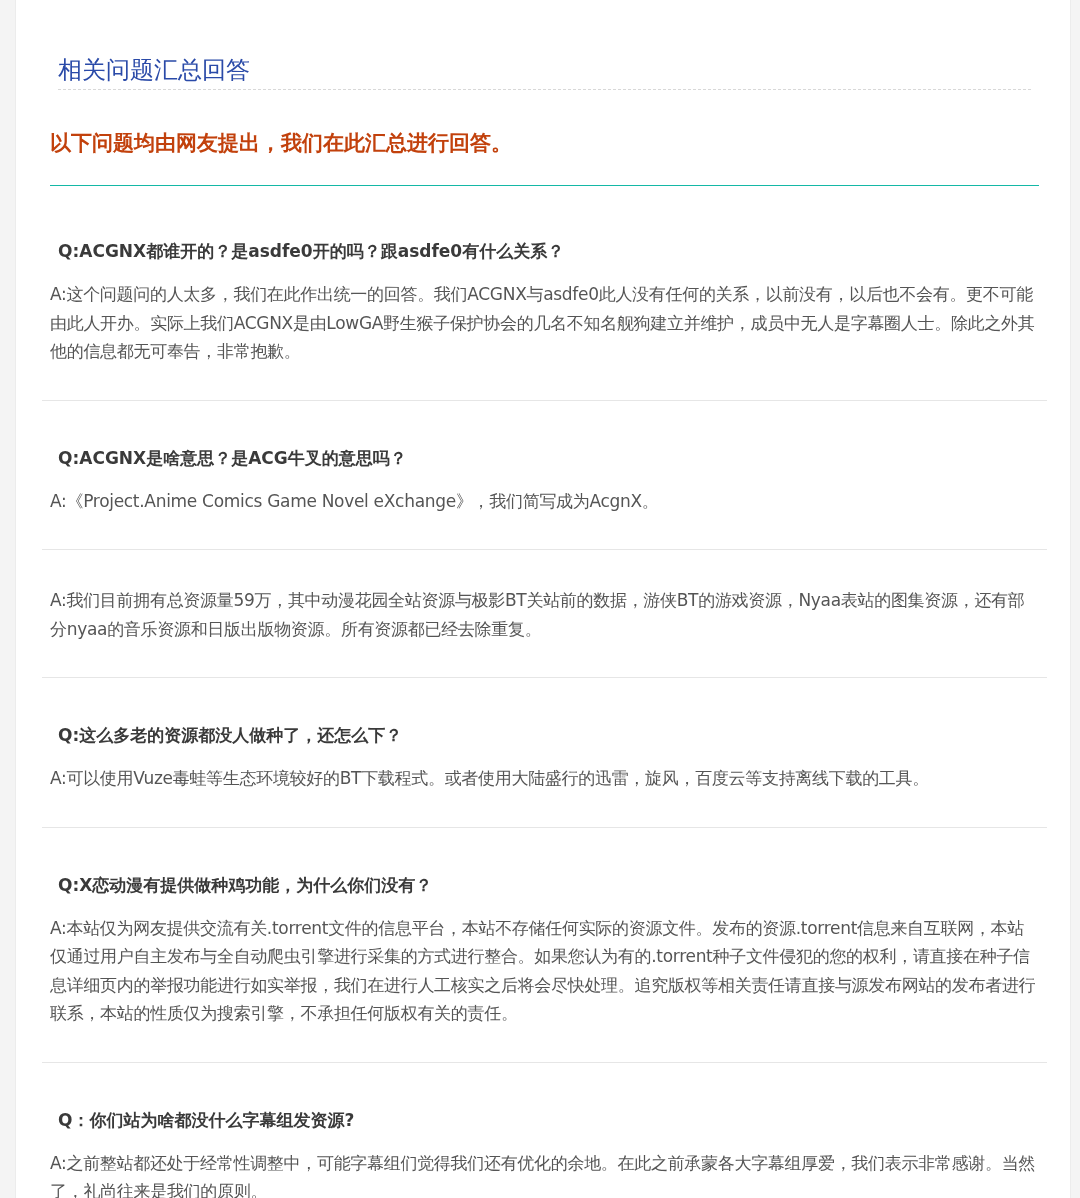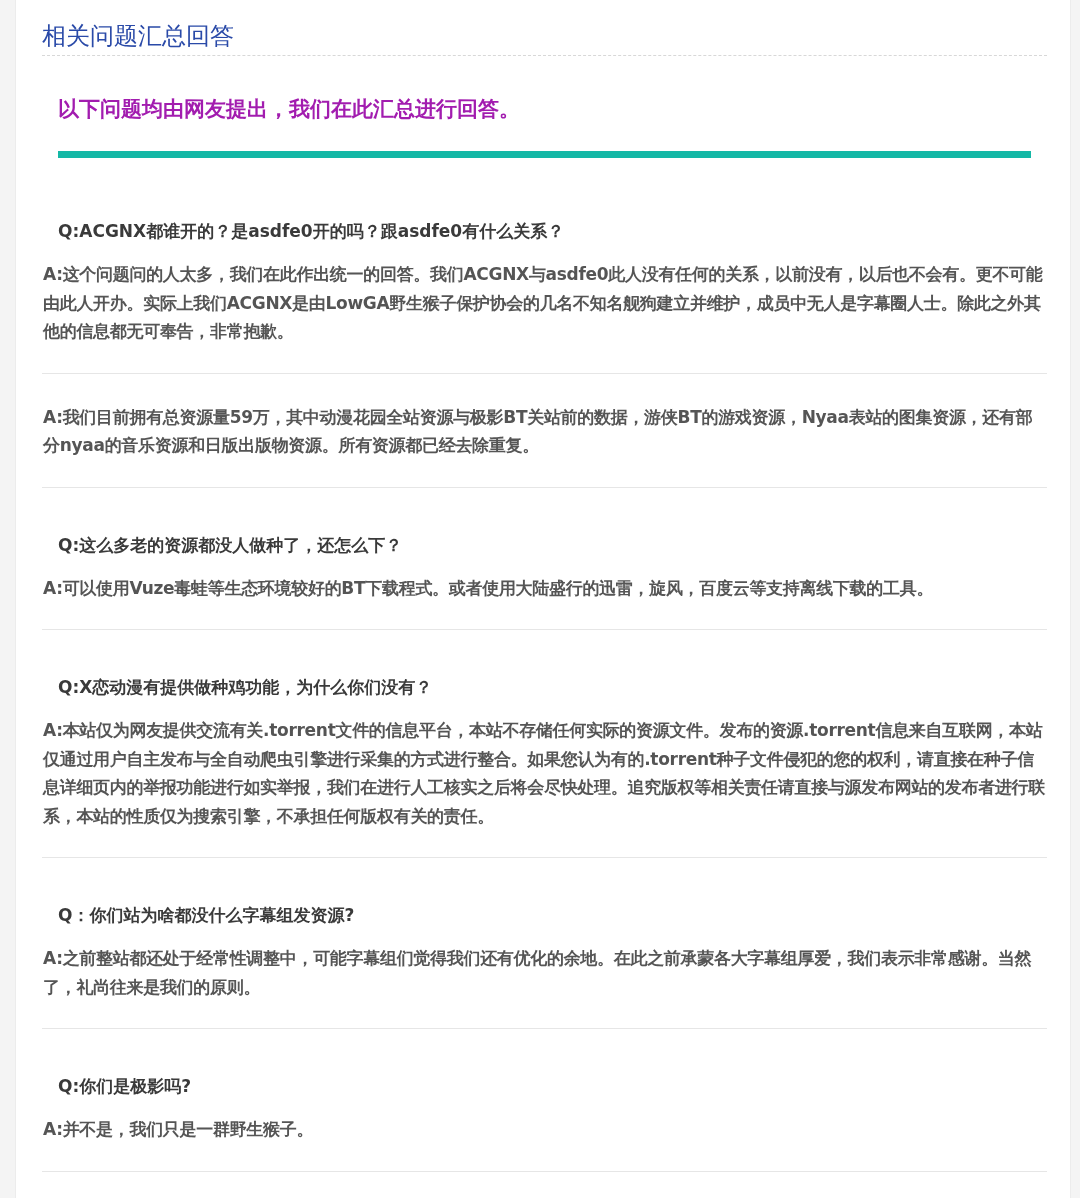--- a/index.html
+++ b/index.html
@@ -25,73 +25,76 @@
       border-right: 1px solid #ececec;
       box-sizing: border-box;
     }
     .inner {
       position: absolute;
       left: 26px;
       top: 0;
       width: 1005px;
     }
     .section-title {
-      margin: 0;
-      padding-top: 20px;
+      margin: 16px;
+      padding-top: 38px;
       height: 35px;
       font-size: 24px;
       font-weight: normal;
       color: #2a4aa8;
       line-height: 32px;
       border-bottom: 1px dashed #d8d8d8;
     }
     .intro {
-      margin: 16px;
+      margin: 8px;
       padding-top: 22px;
       height: 57px;
       font-size: 21px;
       font-weight: bold;
-      color: #a21caf;
+      color: #c2410c;
       line-height: 30px;
-      border-bottom: 7px solid #14b8a6;
+      border-bottom: 1px solid #14b8a6;
     }
     .faq-item {
       border-bottom: 1px solid #e6e6e6;
       padding-top: 28px;
       padding-bottom: 26px;
     }
     .faq-q {
       font-size: 17px;
       font-weight: bold;
       color: #3a3a3a;
       line-height: 26px;
       margin: 16px;
     }
     .faq-a {
       font-size: 17px;
       color: #555555;
       line-height: 28.5px;
-      margin: 1px;
+      margin: 8px;
       letter-spacing: -0.3px;
-      font-weight: bold;
     }
   </style>
 </head>
 <body>
 
 <div class="card">
   <div class="inner">
     <h2 class="section-title">相关问题汇总回答</h2>
     <p class="intro">以下问题均由网友提出，我们在此汇总进行回答。</p>
 
     <div class="faq-item">
       <p class="faq-q">Q:ACGNX都谁开的？是asdfe0开的吗？跟asdfe0有什么关系？</p>
       <p class="faq-a">A:这个问题问的人太多，我们在此作出统一的回答。我们ACGNX与asdfe0此人没有任何的关系，以前没有，以后也不会有。更不可能由此人开办。实际上我们ACGNX是由LowGA野生猴子保护协会的几名不知名舰狗建立并维护，成员中无人是字幕圈人士。除此之外其他的信息都无可奉告，非常抱歉。</p>
     </div>
 
+    <div class="faq-item">
+      <p class="faq-q">Q:ACGNX是啥意思？是ACG牛叉的意思吗？</p>
+      <p class="faq-a">A:《Project.Anime Comics Game Novel eXchange》，我们简写成为AcgnX。</p>
+    </div>
 
     <div class="faq-item">
       <p class="faq-a">A:我们目前拥有总资源量59万，其中动漫花园全站资源与极影BT关站前的数据，游侠BT的游戏资源，Nyaa表站的图集资源，还有部分nyaa的音乐资源和日版出版物资源。所有资源都已经去除重复。</p>
     </div>
 
     <div class="faq-item">
       <p class="faq-q">Q:这么多老的资源都没人做种了，还怎么下？</p>
       <p class="faq-a">A:可以使用Vuze毒蛙等生态环境较好的BT下载程式。或者使用大陆盛行的迅雷，旋风，百度云等支持离线下载的工具。</p>
     </div>
 

